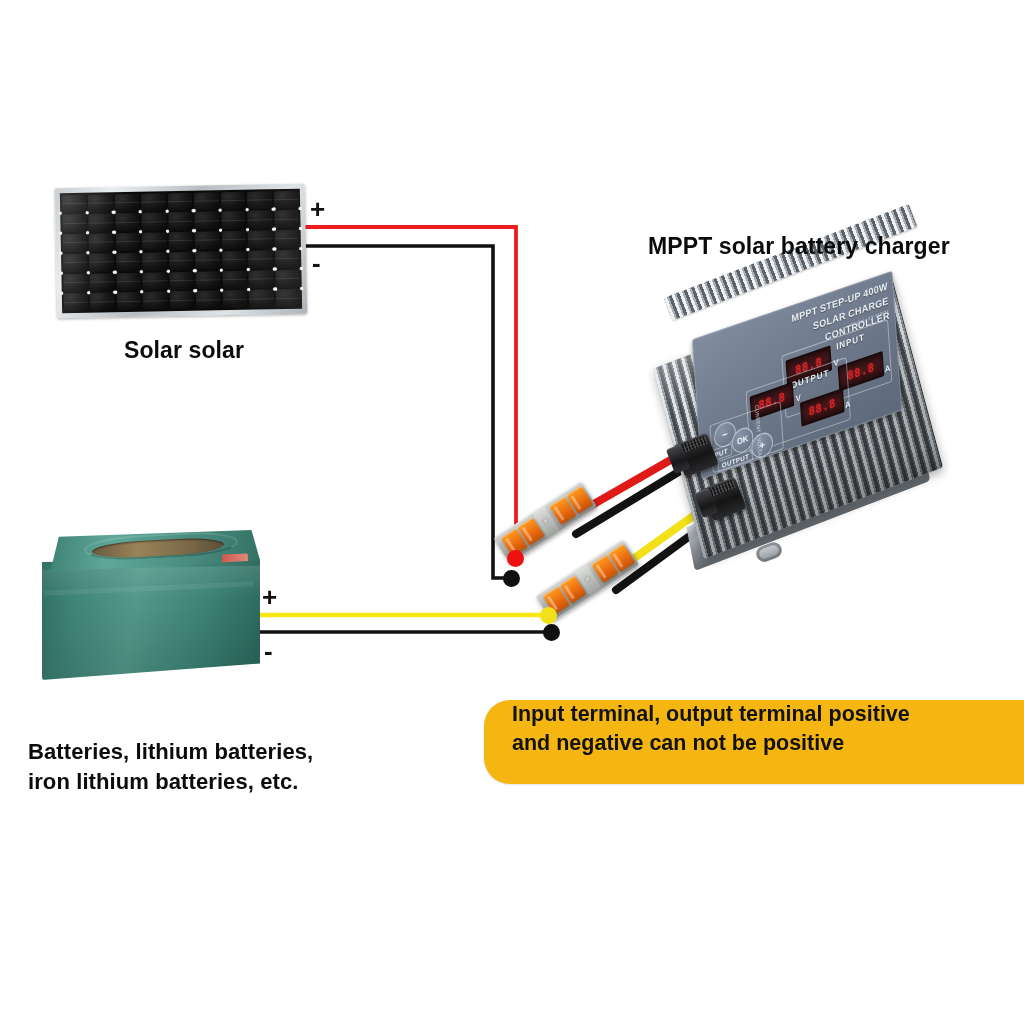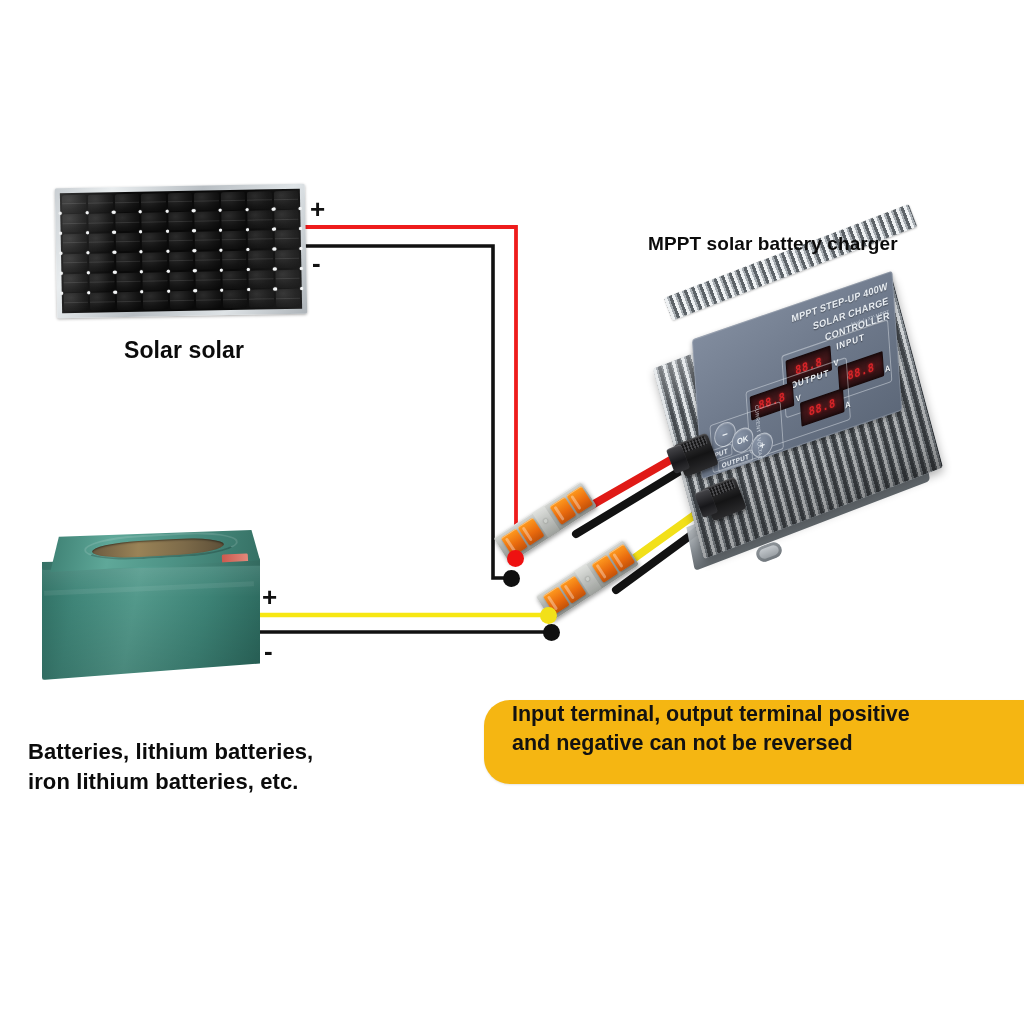--- a/index.html
+++ b/index.html
@@ -524,21 +524,21 @@
       </div>
     </div>
 
     <div class="gland" style="left:14px;top:152px;width:36px;height:34px;transform:rotate(-21deg);"></div>
     <div class="gland-nut" style="left:6px;top:160px;width:16px;height:26px;transform:rotate(-21deg);"></div>
 
     <div class="gland" style="left:42px;top:196px;width:36px;height:34px;transform:rotate(-21deg);"></div>
     <div class="gland-nut" style="left:34px;top:204px;width:16px;height:26px;transform:rotate(-21deg);"></div>
   </div>
 
-  <div class="cap" style="left:648px;top:232px;font-size:19px;">MPPT solar battery charger</div>
+  <div class="cap" style="left:648px;top:232px;font-size:23px;">MPPT solar battery charger</div>
 
   <div class="conn" style="left:500px;top:530px;transform:rotate(-33deg);transform-origin:10% 50%;">
     <div class="lever" style="left:6px;"></div>
     <div class="lever" style="left:26px;"></div>
     <div class="mid"></div>
     <div class="lever" style="left:64px;"></div>
     <div class="lever" style="left:84px;"></div>
   </div>
 
   <div class="conn" style="left:542px;top:588px;transform:rotate(-33deg);transform-origin:10% 50%;">
@@ -550,17 +550,17 @@
   </div>
 
   <div class="dot" style="left:507px;top:550px;width:17px;height:17px;background:#ee1111;"></div>
   <div class="dot" style="left:503px;top:570px;width:17px;height:17px;background:#101010;"></div>
   <div class="dot" style="left:540px;top:607px;width:17px;height:17px;background:#f2e019;"></div>
   <div class="dot" style="left:543px;top:624px;width:17px;height:17px;background:#101010;"></div>
 
   <div id="callout">
     <p>
       <span>Input terminal, output terminal positive</span><br>
-      <span>and negative can not be reversed</span>
+      <span>and negative can not be positive</span>
     </p>
   </div>
 
 </div>
 
 </body></html>

